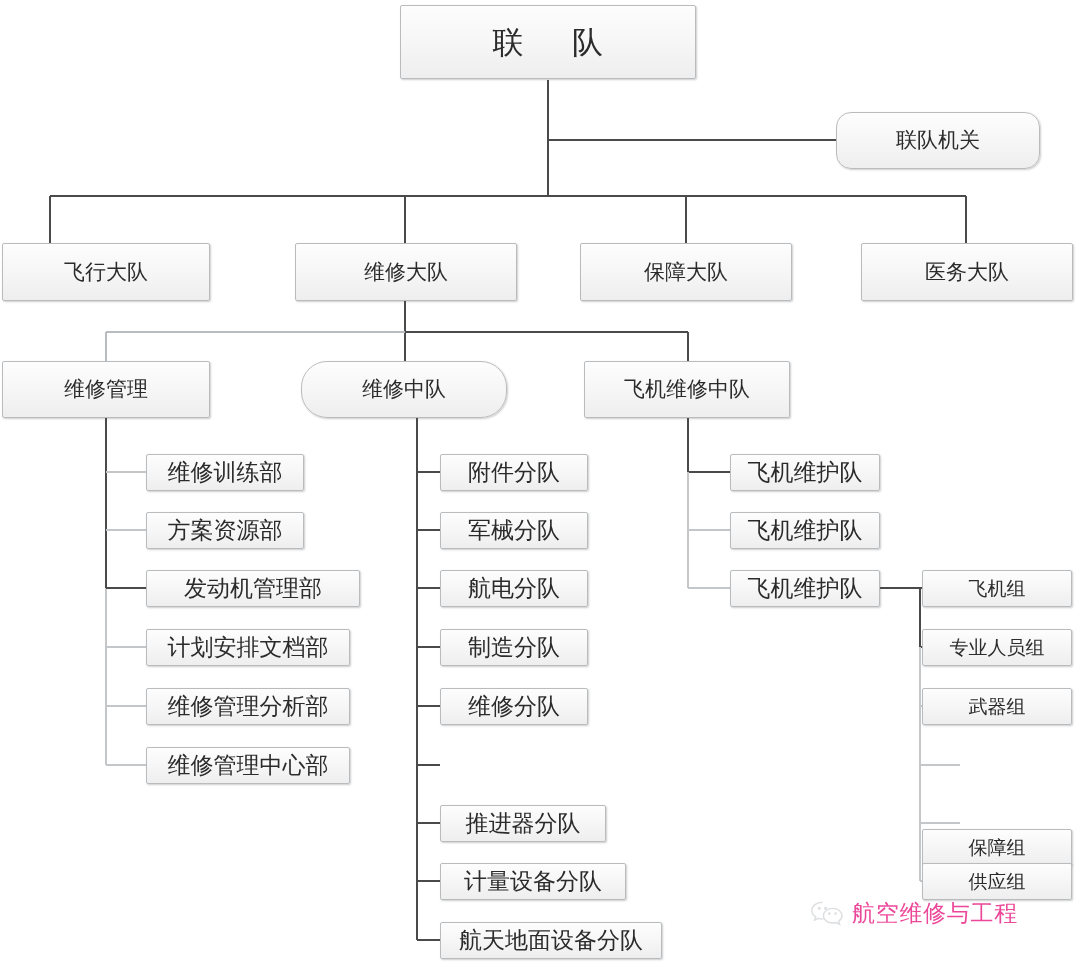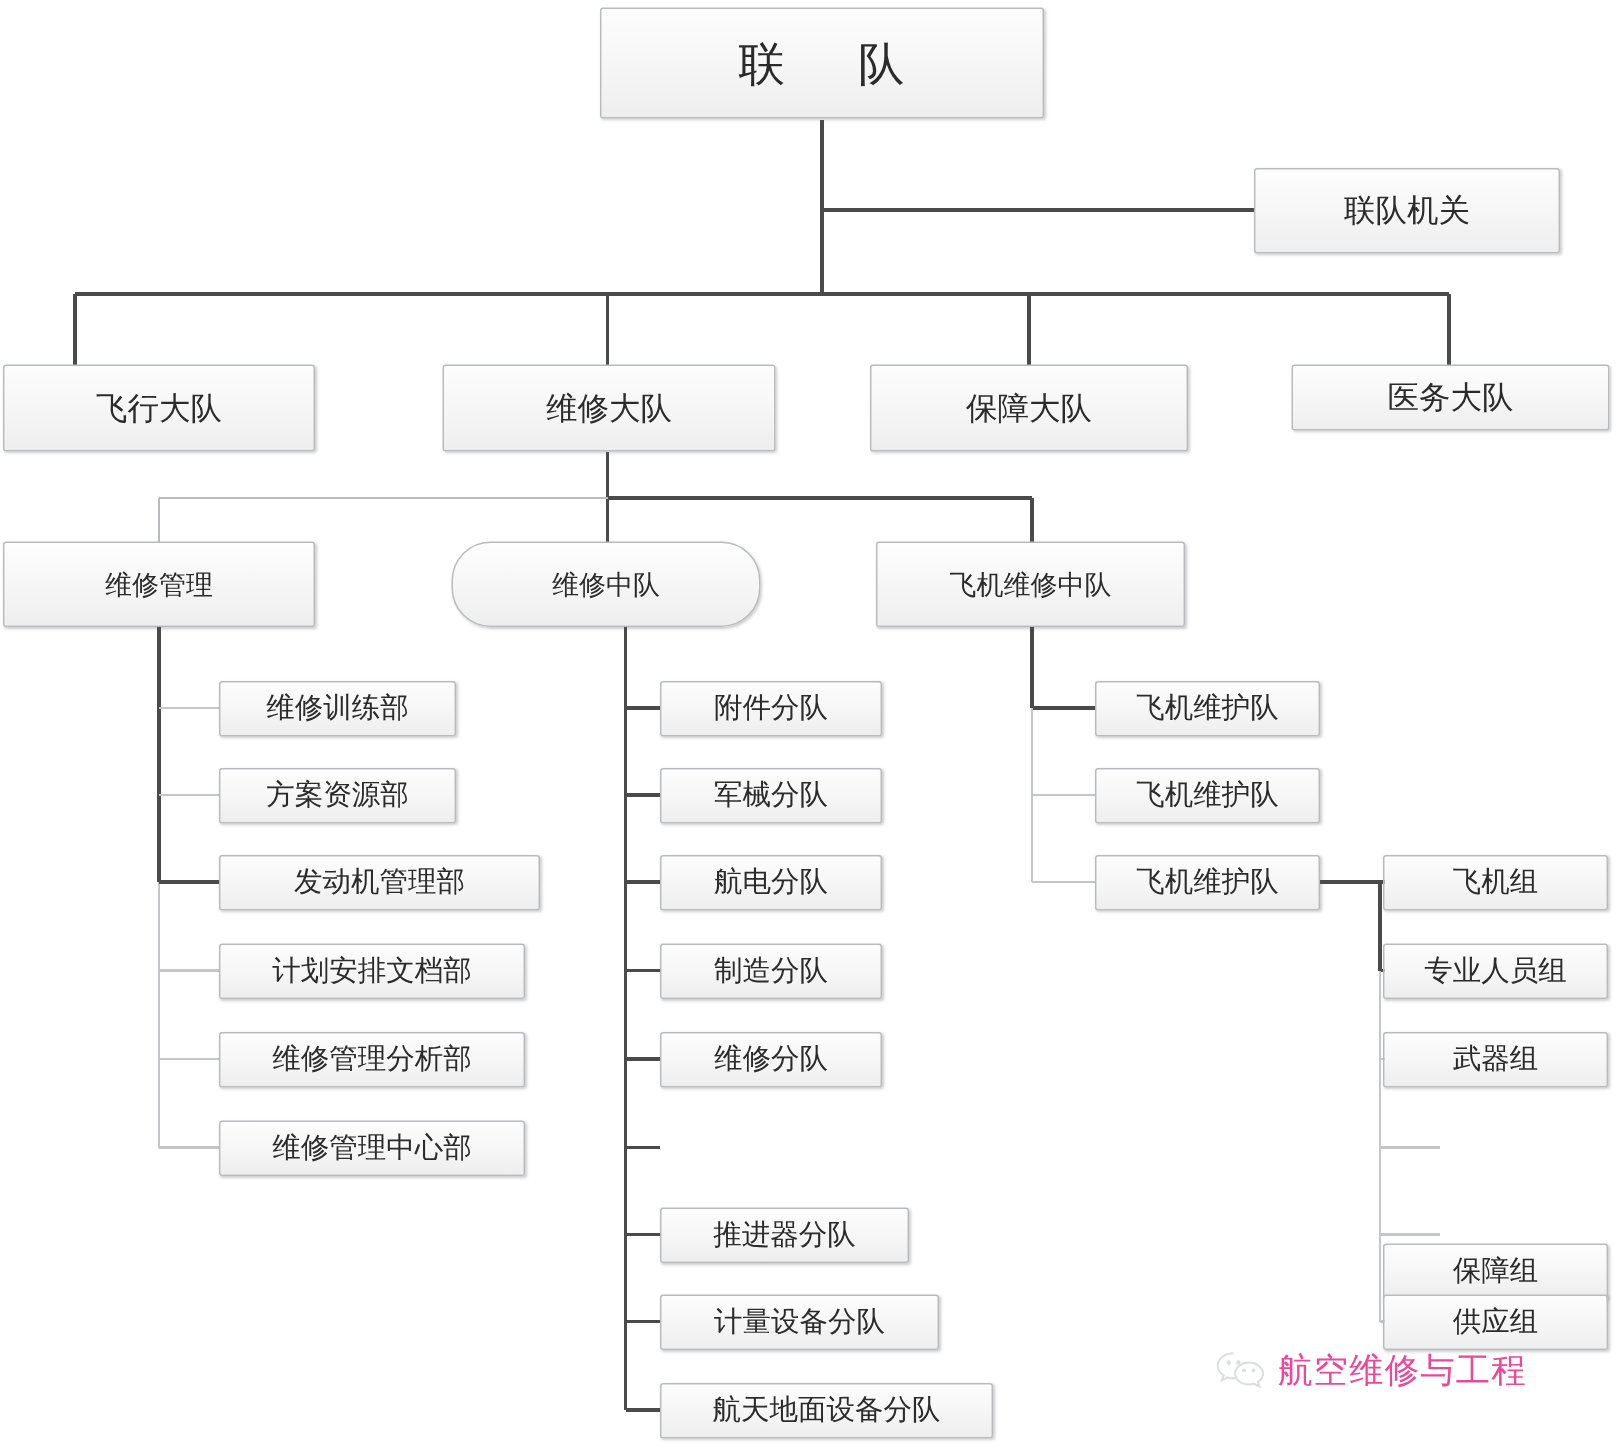--- a/index.html
+++ b/index.html
@@ -36,22 +36,22 @@
     color:#2b2b2b;
     white-space:nowrap;
     line-height:1;
     z-index:5;
   }
   .node.root{
     font-size:31px;
     letter-spacing:0.02em;
   }
   .node.l1{ font-size:21px; }
-  .node.l2{ font-size:18px; }
-  .node.leaf{ font-size:19px; }
+  .node.l2{ font-size:21px; }
+  .node.leaf{ font-size:23px; }
   .node.grp{ font-size:19px; }
 
   .gap{ display:inline-block; width:48px; }
 
   
   #watermark{
     position:absolute;
     left:810px;
     top:898px;
     display:flex;
@@ -150,34 +150,34 @@
       <path d="M920,881 L960,881" stroke="#c4c7ca" stroke-width="1.6"></path>
     </g>
   </svg>
 
   <div class="node root" style="left:400px;top:5px;width:296px;height:74px;">
     <span>联</span>
       <span class="gap"></span>
       <span>队</span>
   </div>
 
-  <div class="node l1" style="left:836px;top:112px;width:204px;height:57px;">
+  <div class="node l1" style="left:836px;top:112px;width:204px;height:57px;border-radius:15px;">
     <span>联队机关</span>
   </div>
 
   <div class="node l1" style="left:2px;top:243px;width:208px;height:58px;">
     <span>飞行大队</span>
   </div>
   <div class="node l1" style="left:295px;top:243px;width:222px;height:58px;">
     <span>维修大队</span>
   </div>
   <div class="node l1" style="left:580px;top:243px;width:212px;height:58px;">
     <span>保障大队</span>
   </div>
-  <div class="node l1" style="left:861px;top:243px;width:212px;height:44px;">
+  <div class="node l1" style="left:861px;top:243px;width:212px;height:58px;">
     <span>医务大队</span>
   </div>
 
   <div class="node l2" style="left:2px;top:361px;width:208px;height:57px;">
     <span>维修管理</span>
   </div>
   <div class="node l2" style="left:301px;top:361px;width:206px;height:57px;border-radius:26px;">
     <span>维修中队</span>
   </div>
   <div class="node l2" style="left:584px;top:361px;width:206px;height:57px;">

